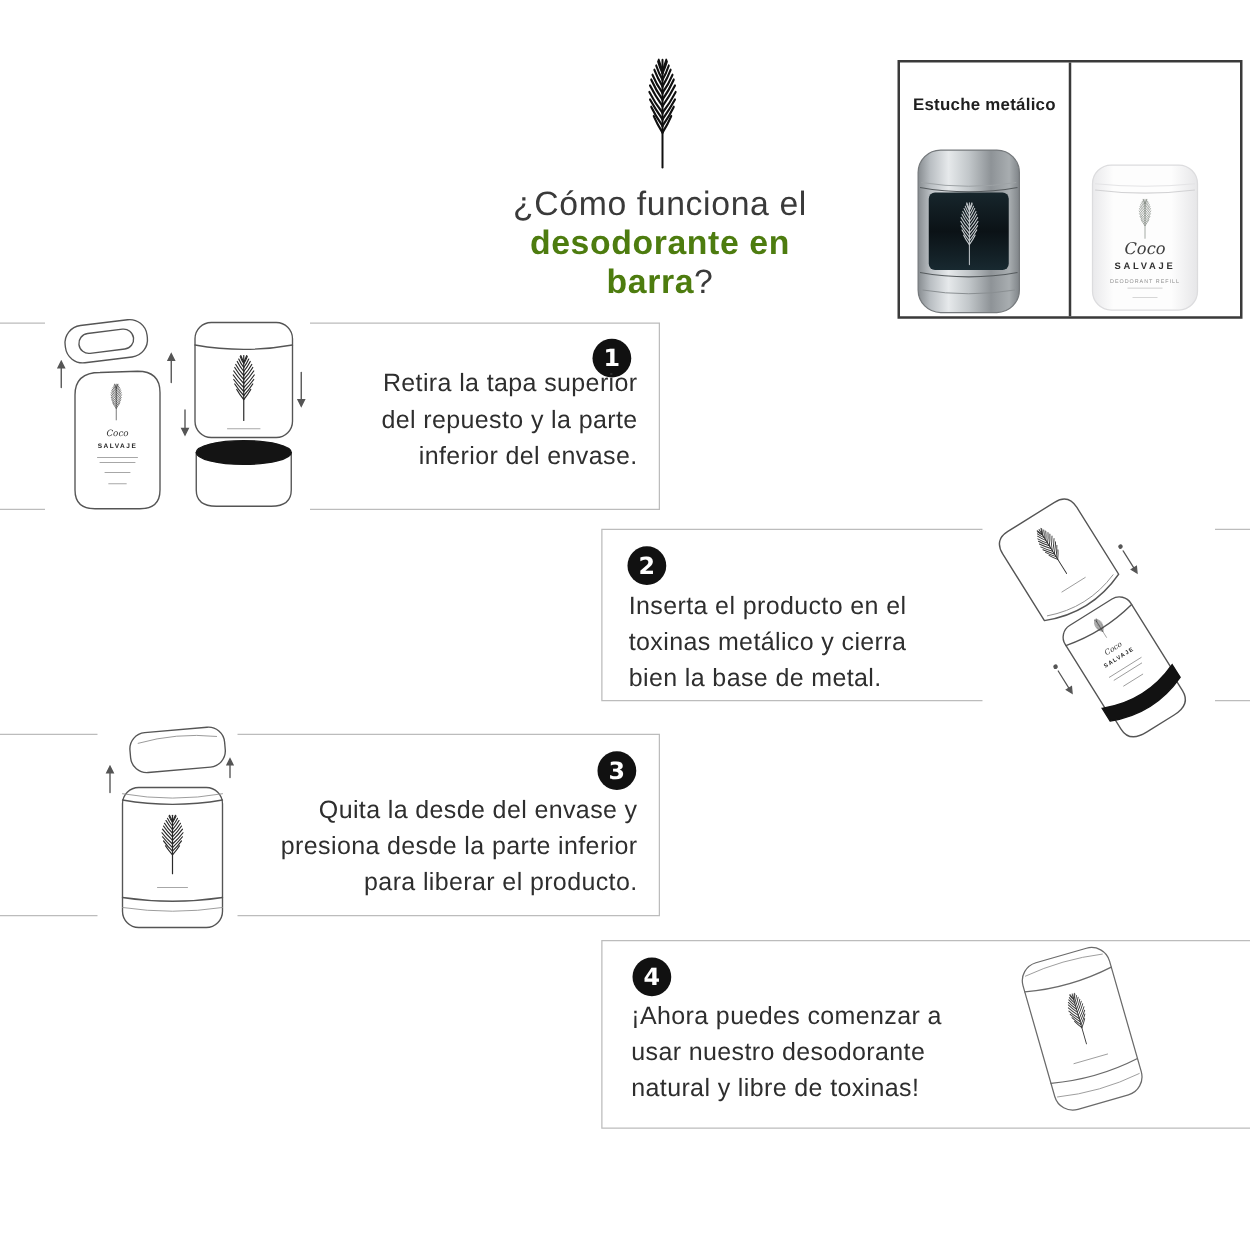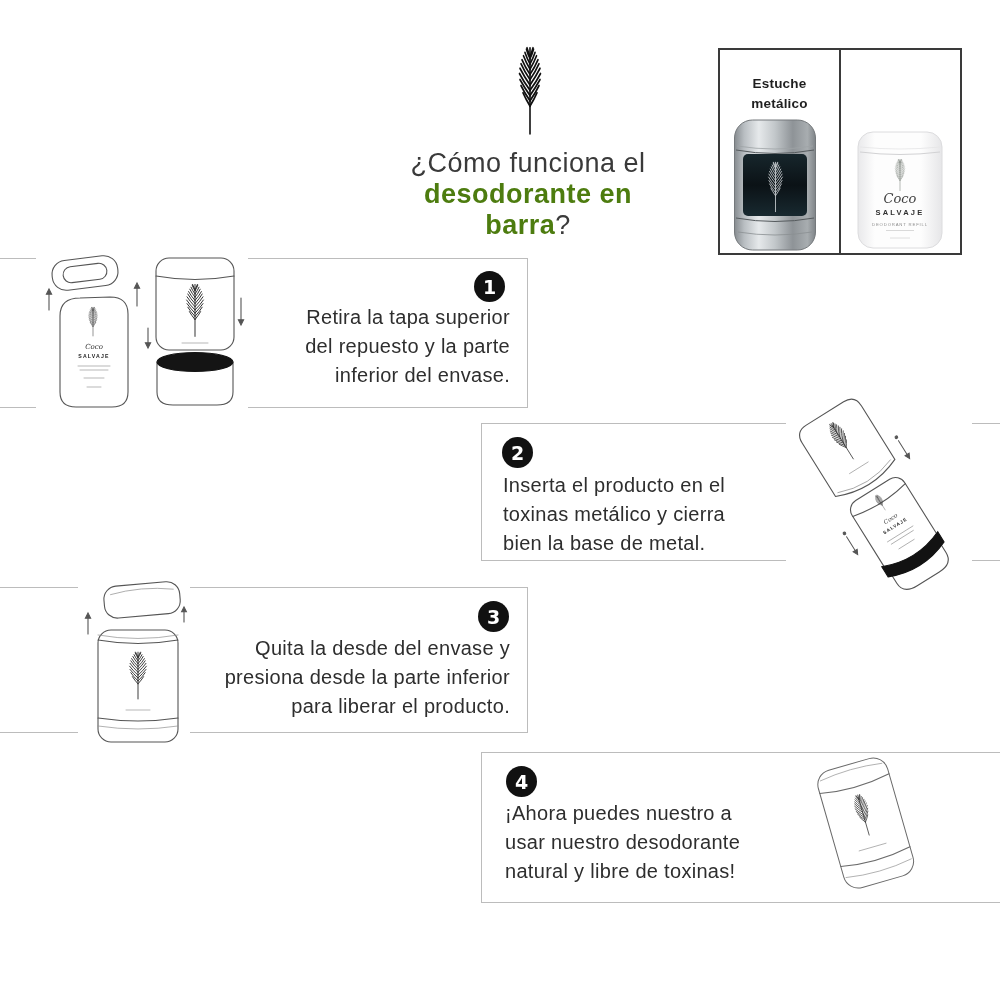--- a/index.html
+++ b/index.html
@@ -4,42 +4,42 @@
 <style>
   html,body{margin:0;padding:0;background:#ffffff;}
   .canvas{position:relative;width:1000px;height:1000px;background:#ffffff;overflow:hidden;
           font-family:"Liberation Sans",sans-serif;color:#2e2e2e;}
   
   .header-fern{position:absolute;left:500px;top:42px;}
   .title{position:absolute;left:378px;top:148px;width:300px;text-align:center;
          font-size:27px;line-height:31px;letter-spacing:.5px;color:#3a3a3a;}
   .title .bold{font-weight:700;color:#4d7c0f;}
   
-  .frame{position:absolute;left:718px;top:48px;width:244px;height:207px;
+  .frame{position:absolute;left:718px;top:48px;width:276px;height:207px;
          border:2px solid #3a3a3a;box-sizing:border-box;background:#fff;display:flex;}
   .frame .cell{position:relative;flex:1;}
   .frame .divider{width:2px;background:#3a3a3a;}
   .cell-label{position:absolute;top:24px;left:0;right:0;text-align:center;
               font-weight:700;font-size:13.5px;line-height:20px;color:#1f1f1f;letter-spacing:.2px;}
   .photo{position:absolute;}
   
   .step-box{position:absolute;border:1px solid #bcbcbc;background:#fff;box-sizing:border-box;}
   #box1{left:-20px;top:258px;width:548px;height:150px;}
   #box2{left:481px;top:423px;width:540px;height:138px;}
   #box3{left:-20px;top:587px;width:548px;height:146px;}
   #box4{left:481px;top:752px;width:540px;height:151px;}
   .badge{position:absolute;width:31px;height:31px;border-radius:50%;background:#111111;
          color:#ffffff;font-weight:700;font-size:19px;font-family:"DejaVu Sans",sans-serif;
          display:flex;align-items:center;justify-content:center;z-index:3;}
   #badge1{left:474px;top:271px;}
   #badge2{left:502px;top:437px;}
   #badge3{left:478px;top:601px;}
   #badge4{left:506px;top:766px;}
   .step-text{position:absolute;font-size:20px;line-height:29px;letter-spacing:.3px;color:#2e2e2e;z-index:3;}
-  #text1{left:220px;top:303px;width:290px;text-align:right;}
+  #text1{left:220px;top:293px;width:290px;text-align:right;}
   #text2{left:503px;top:471px;width:310px;text-align:left;}
   #text3{left:190px;top:634px;width:320px;text-align:right;}
   #text4{left:505px;top:799px;width:315px;text-align:left;}
   
   .illus{position:absolute;background:#ffffff;z-index:2;}
   #illus1{left:36px;top:246px;width:212px;height:168px;}
   #illus2{left:786px;top:394px;width:186px;height:212px;}
   #illus3{left:78px;top:576px;width:112px;height:172px;}
   #illus4{left:788px;top:754px;width:140px;height:142px;}
   svg{display:block;}
@@ -171,21 +171,21 @@
     <div>Inserta el producto en el</div>
       <div>toxinas metálico y cierra</div>
       <div>bien la base de metal.</div>
   </div>
   <div class="step-text" id="text3">
     <div>Quita la desde del envase y</div>
       <div>presiona desde la parte inferior</div>
       <div>para liberar el producto.</div>
   </div>
   <div class="step-text" id="text4">
-    <div>¡Ahora puedes nuestro a</div>
+    <div>¡Ahora puedes comenzar a</div>
       <div>usar nuestro desodorante</div>
       <div>natural y libre de toxinas!</div>
   </div>
 
   <div class="illus" id="illus1">
     <svg width="212" height="168" viewBox="0 0 212 168" fill="none" stroke="#555" stroke-width="1.1" stroke-linecap="round">
       <g>
         <g transform="rotate(-7 49 27)">
           <rect x="16" y="12" width="66" height="30" rx="14" fill="#fff"></rect>
           <rect x="27" y="19" width="44" height="16" rx="8"></rect>

